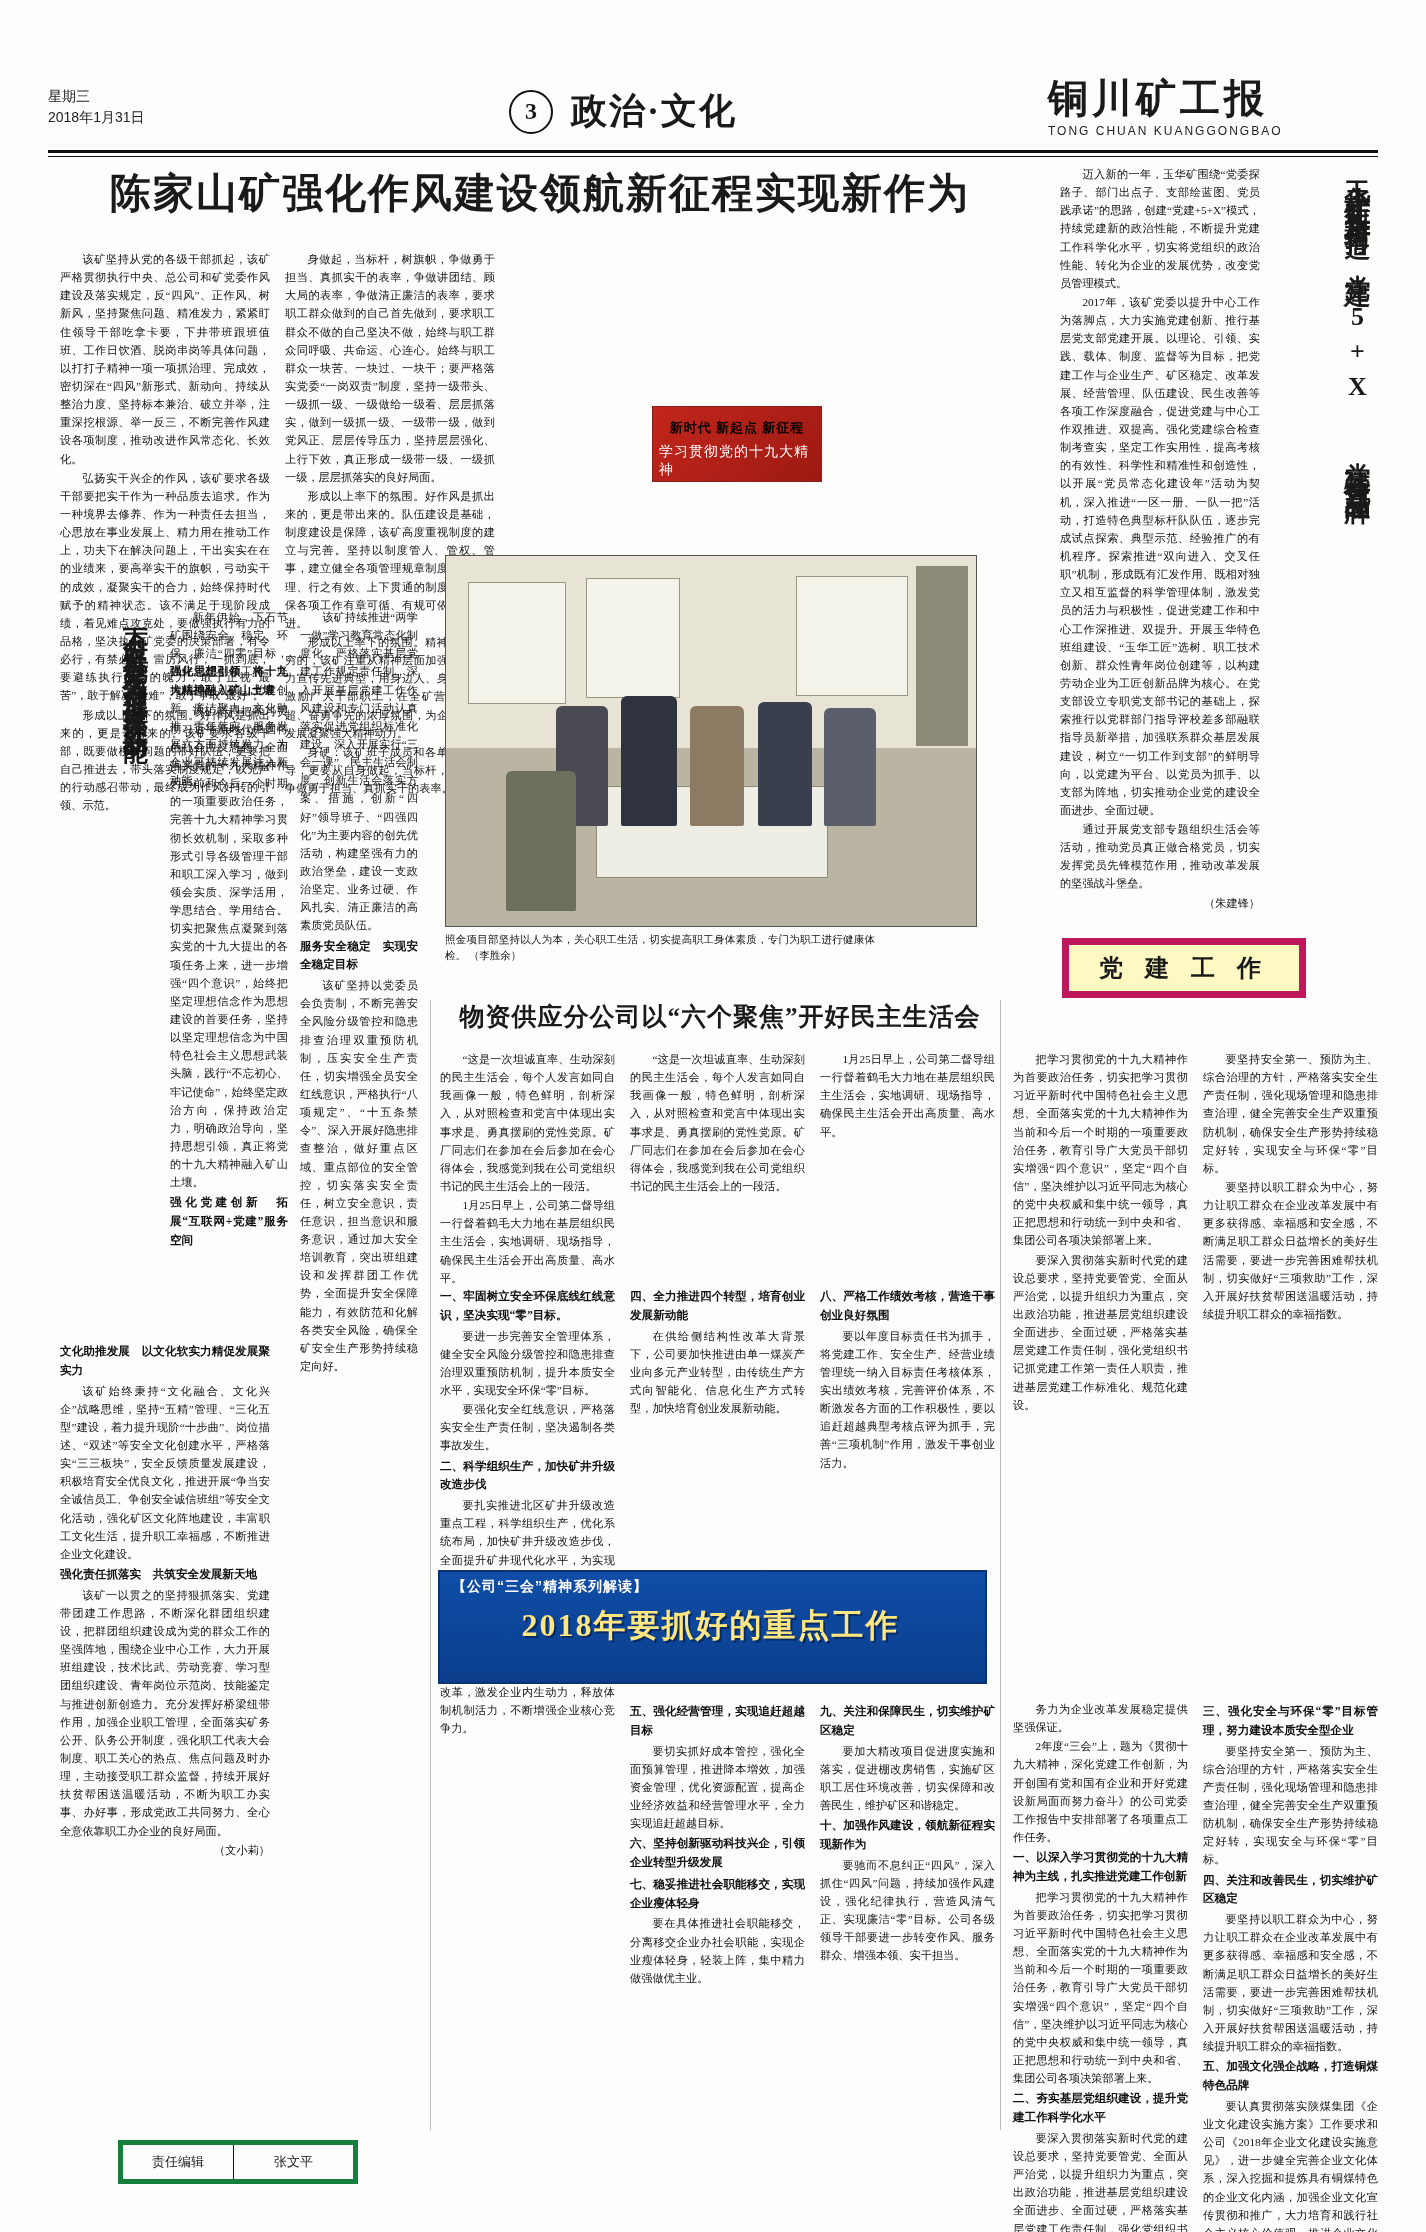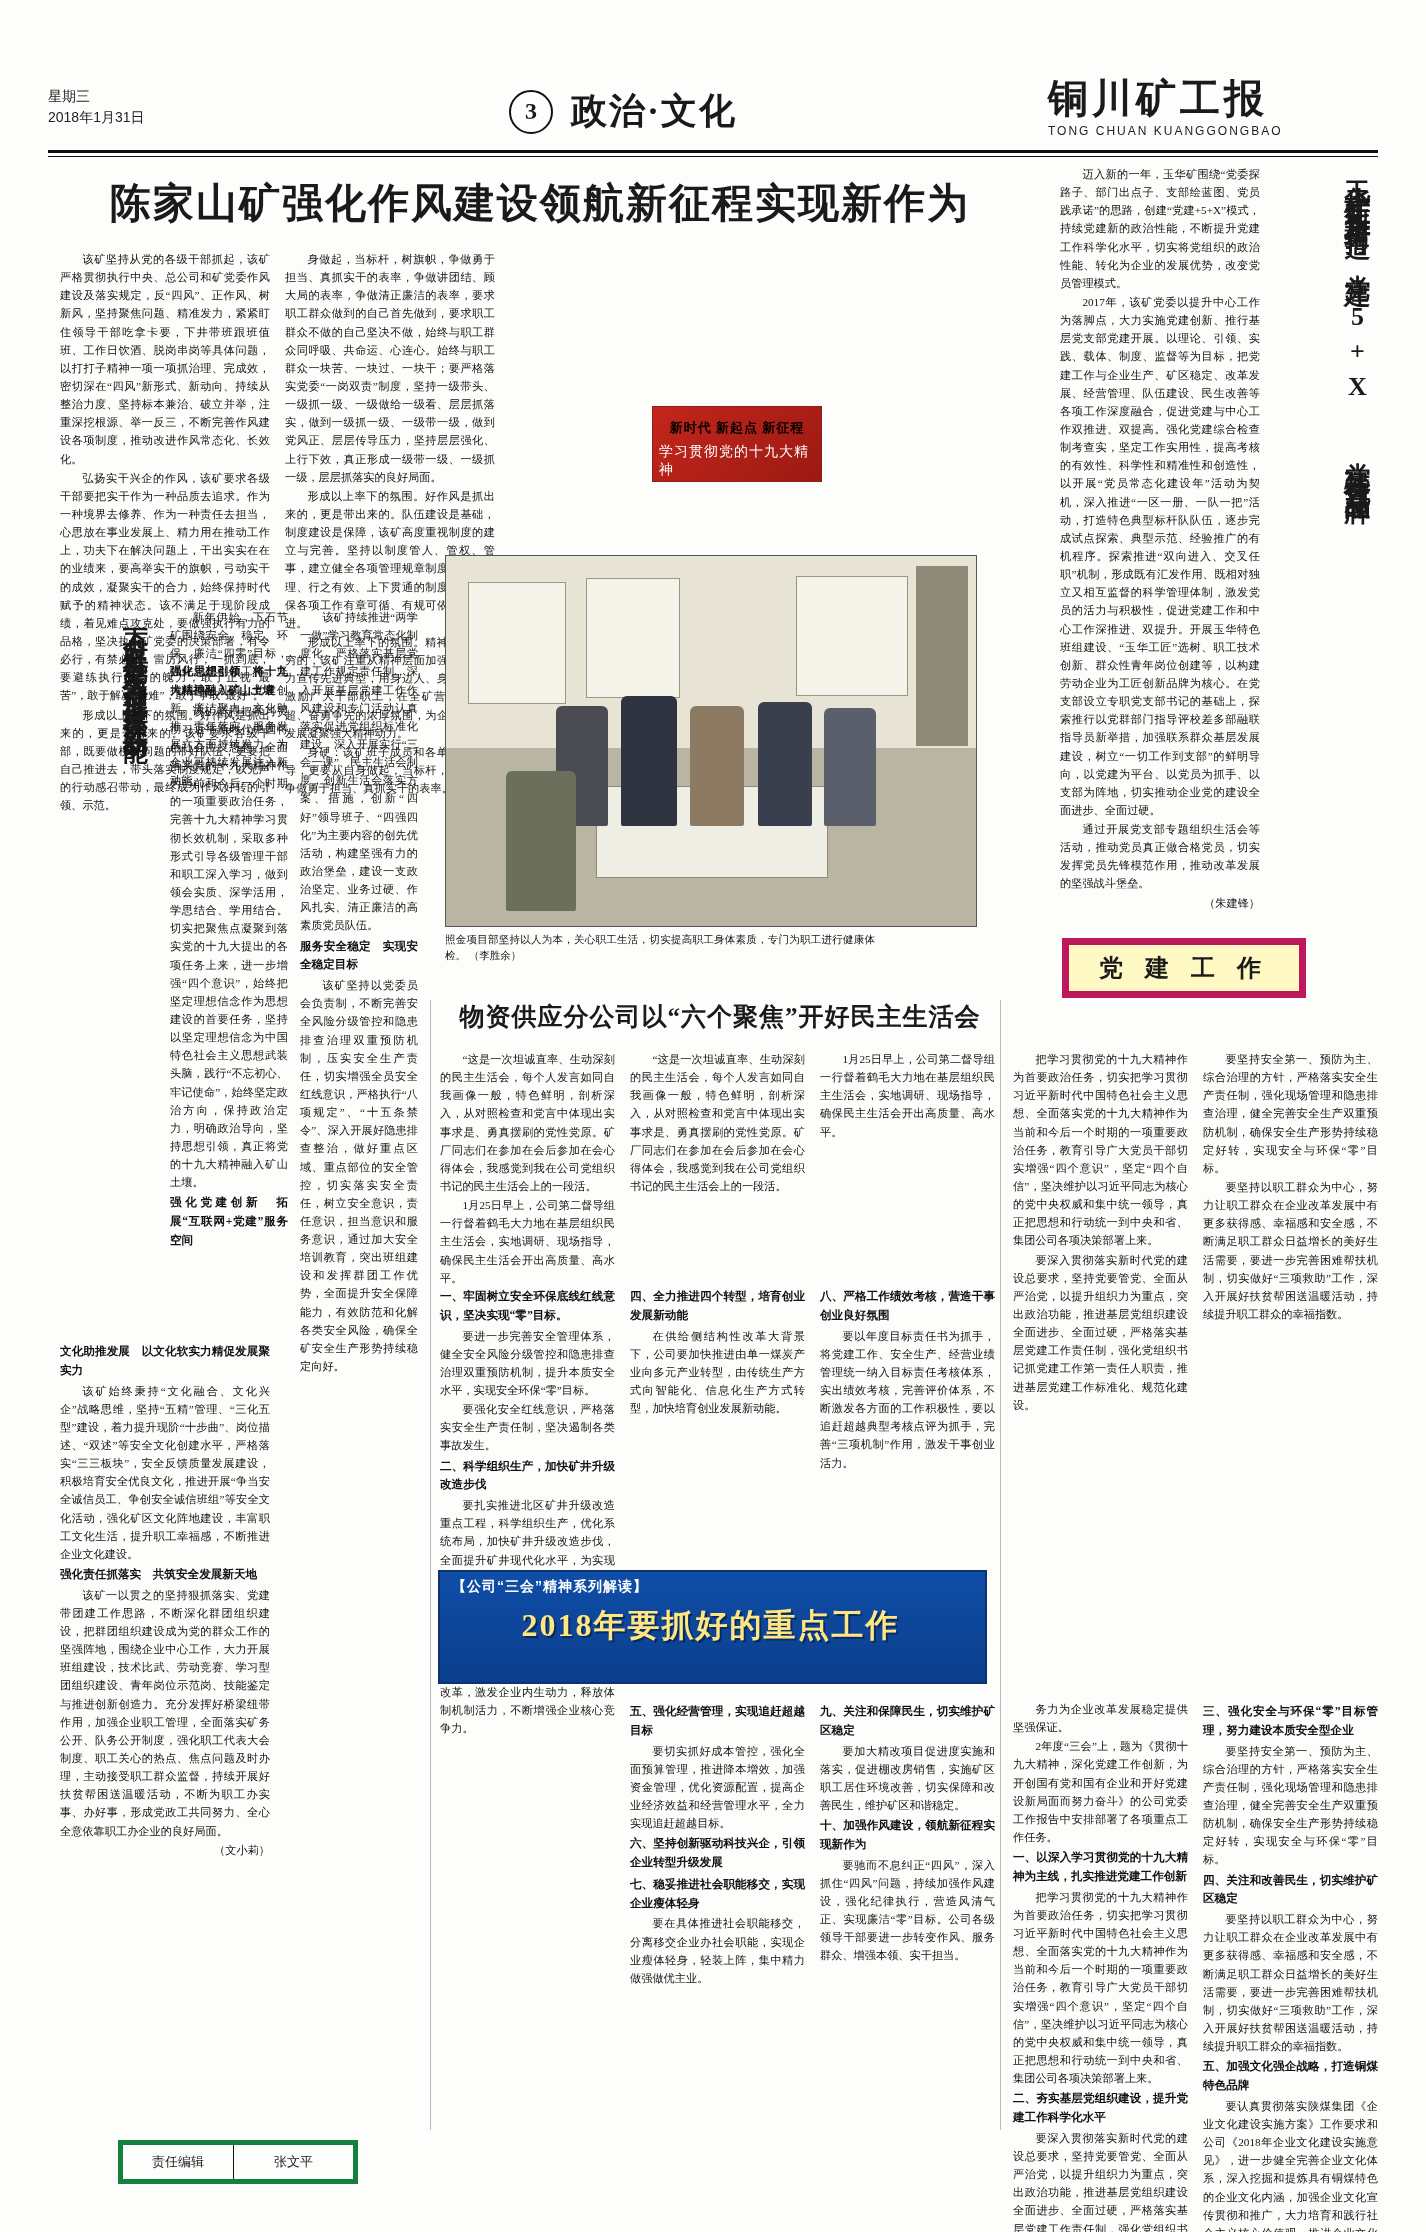--- a/index.html
+++ b/index.html
@@ -45,21 +45,21 @@
   }
   .paper-pinyin{
     font-size:12px;letter-spacing:2px;font-family:"Liberation Sans",sans-serif;
     margin-top:3px;color:#222;
   }
   .rule-thick{position:absolute;left:48px;top:150px;width:1330px;height:3px;background:#111;}
   .rule-thin{position:absolute;left:48px;top:156px;width:1330px;height:1px;background:#111;}
 
   
   .headline{
-    position:absolute;left:60px;top:178px;width:960px;
+    position:absolute;left:60px;top:168px;width:960px;
     font-size:41px;font-weight:bold;letter-spacing:2px;text-align:center;
     line-height:1.25;
   }
 
   
   .vert-head{
     position:absolute;right:44px;top:160px;width:120px;height:560px;
     writing-mode:vertical-rl;text-orientation:upright;
     font-size:26px;font-weight:bold;letter-spacing:6px;line-height:1.9;
     text-align:left;

